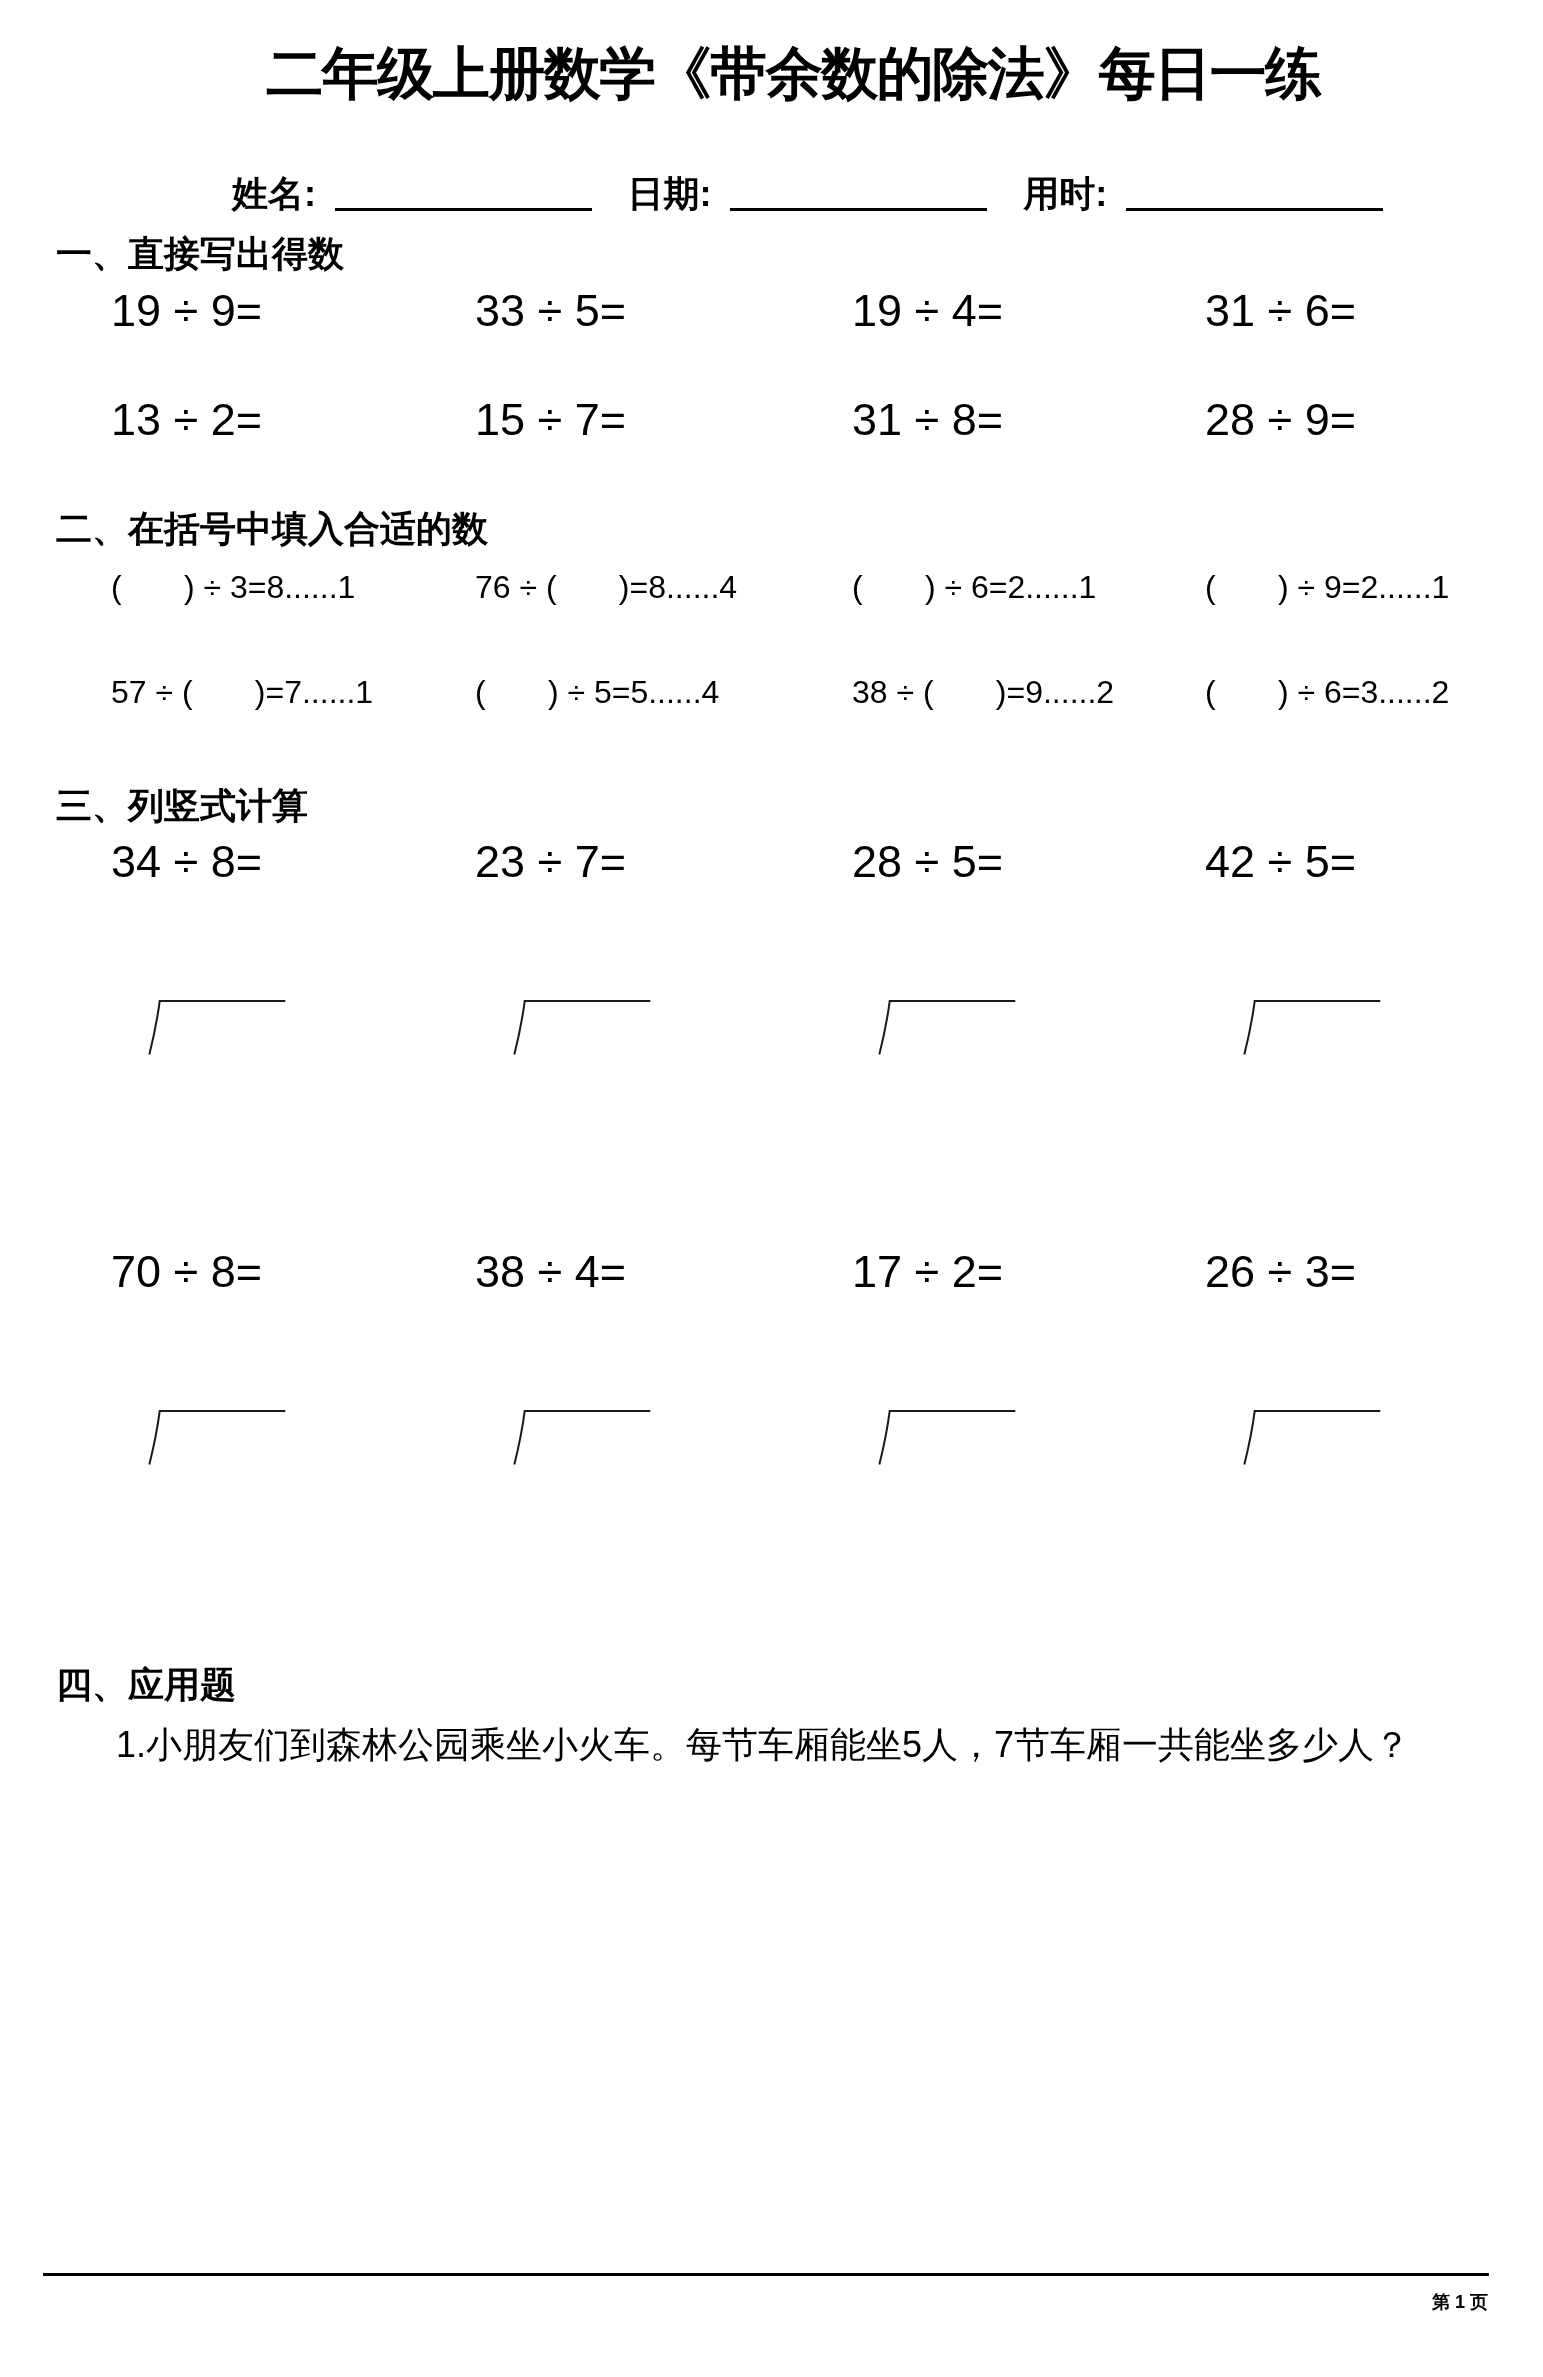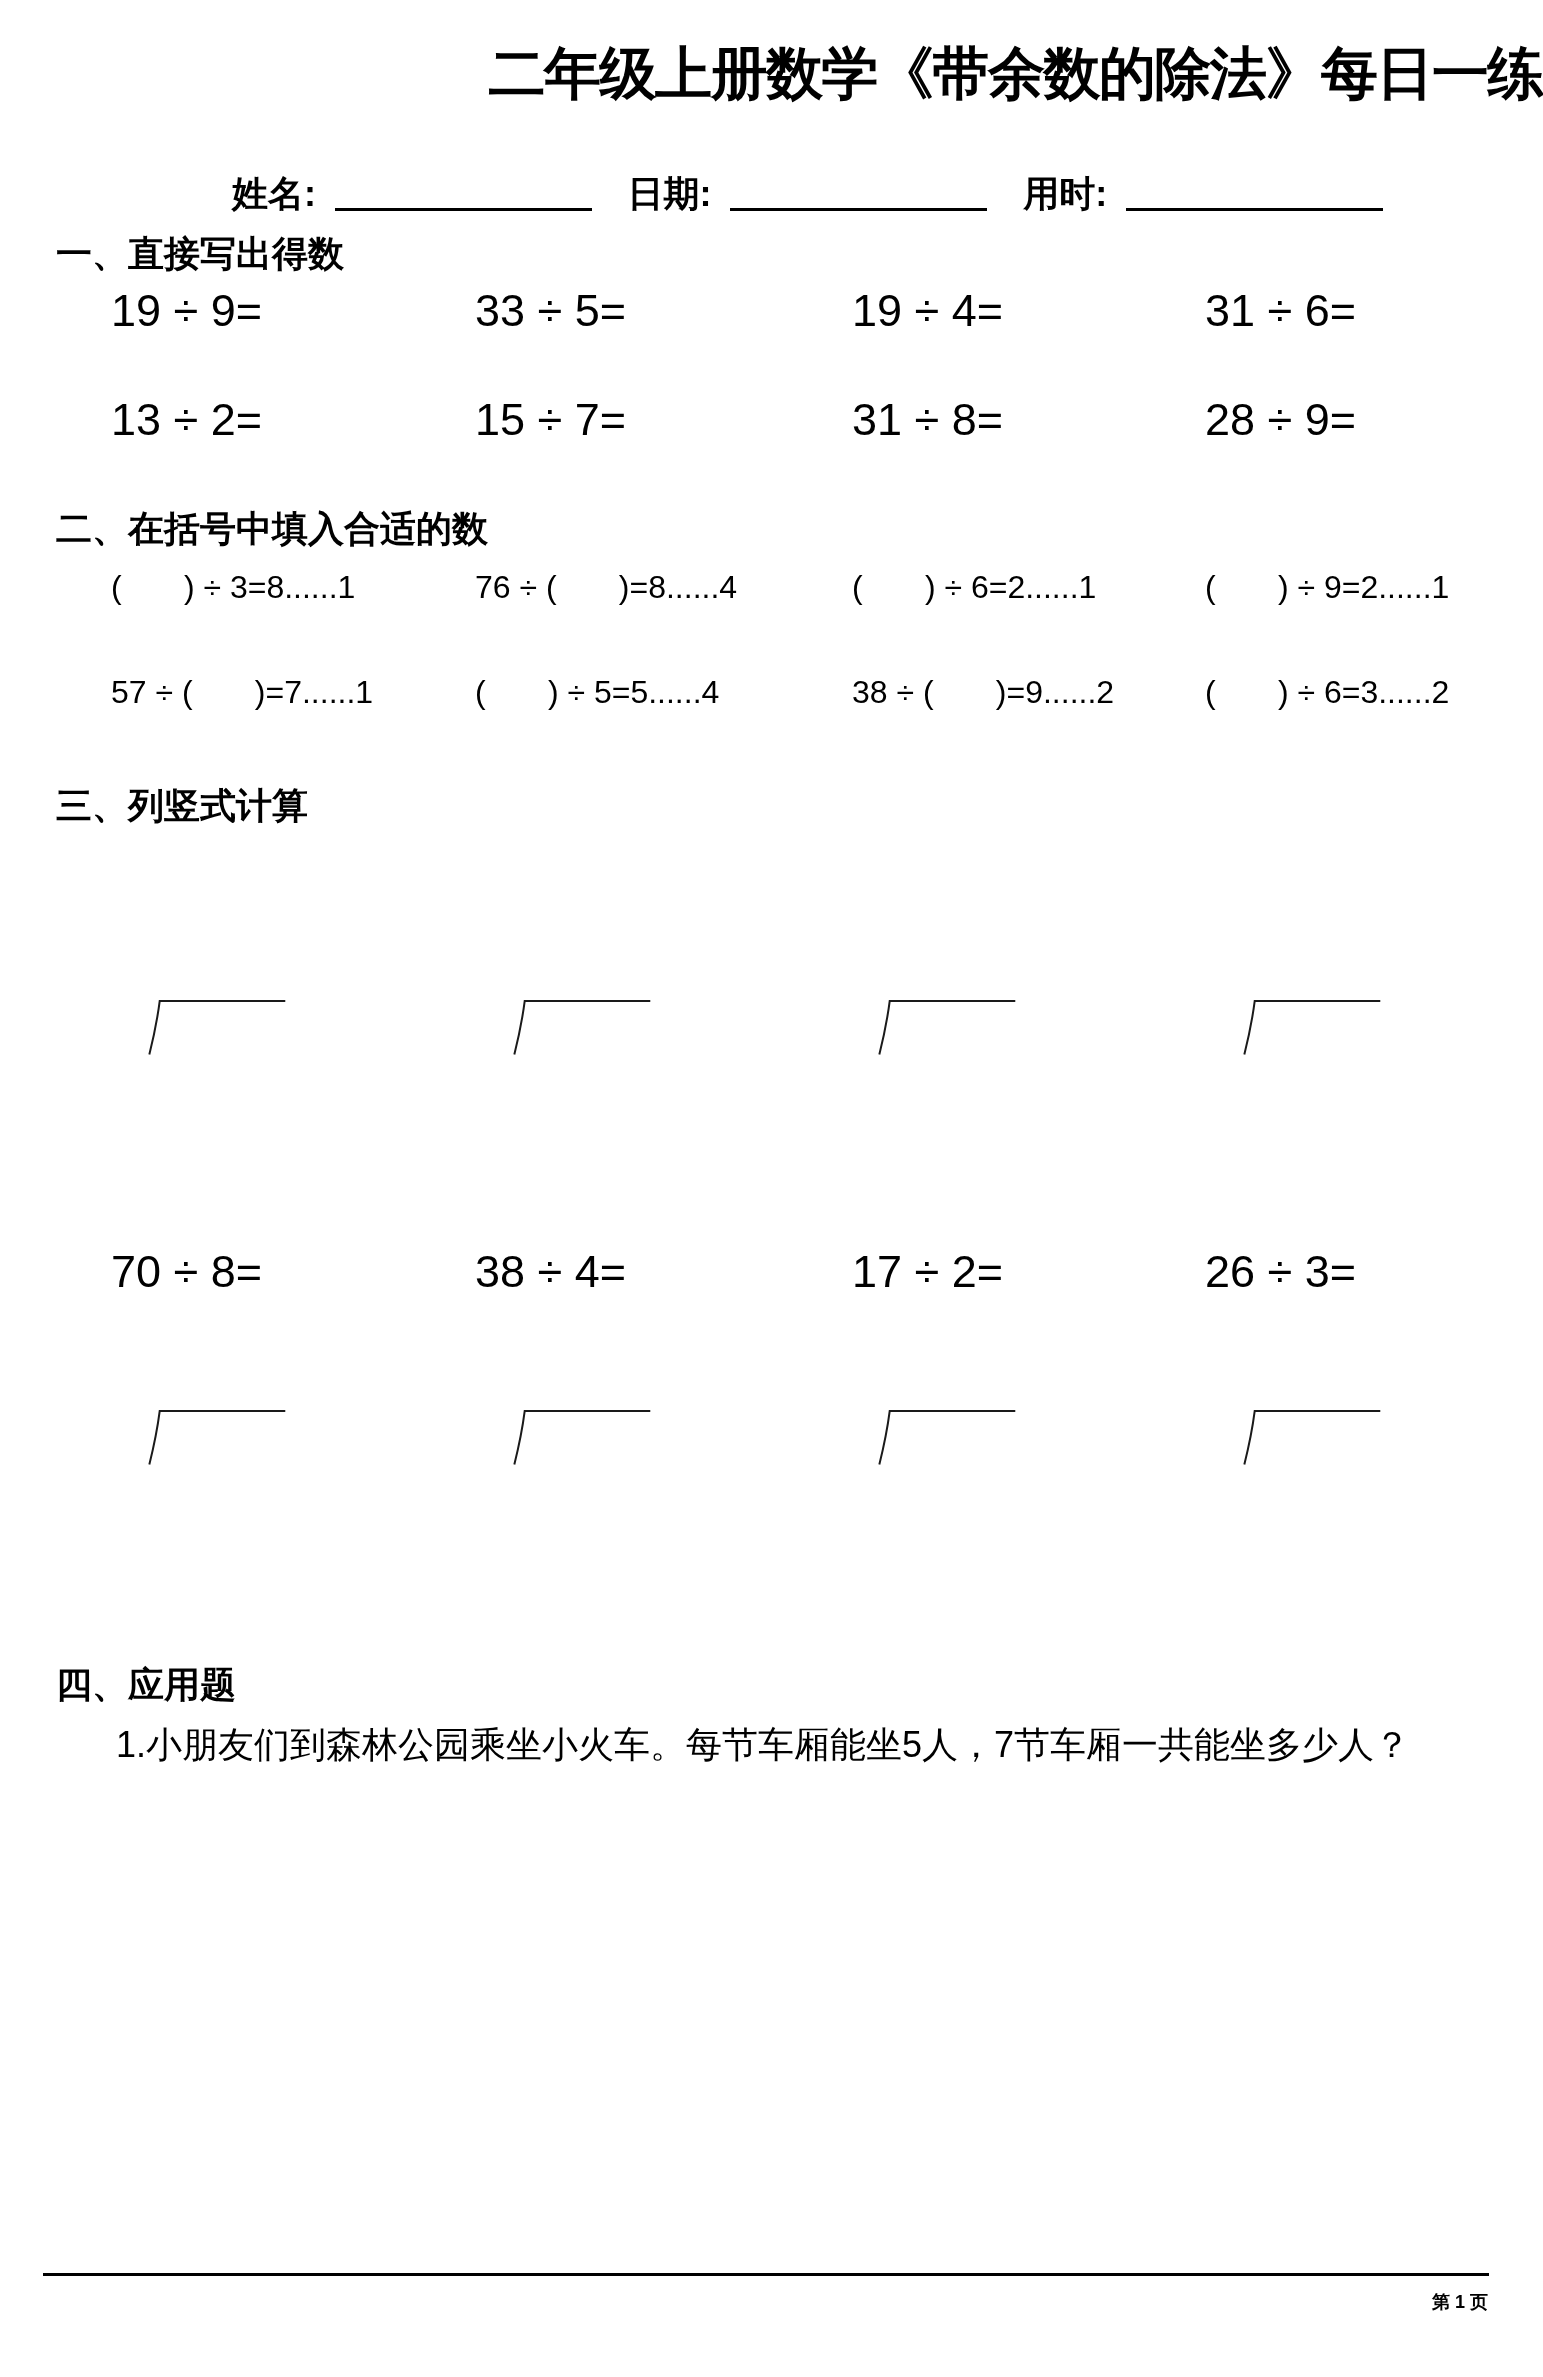--- a/index.html
+++ b/index.html
@@ -9,21 +9,21 @@
     height: 2377px;
     background: #ffffff;
     font-family: "Liberation Sans", sans-serif;
     color: #000;
     overflow: hidden;
   }
   .title {
     position: absolute;
     left: 0; right: 0; top: 45px;
     margin: 0;
-    text-align: right;
+    text-align: center;
     font-size: 57px;
     font-weight: 700;
     letter-spacing: -1.5px;
     line-height: 1;
     white-space: nowrap;
     padding-left: 44px;
   }
   .name-line {
     position: absolute;
     left: 232px; top: 173px;
@@ -130,20 +130,26 @@
     <span class="eq c3">(       ) ÷ 9=2......1</span>
   </div>
   <div class="eq-row fill" style="top:676px">
     <span class="eq c0">57 ÷ (       )=7......1</span>
     <span class="eq c1">(       ) ÷ 5=5......4</span>
     <span class="eq c2">38 ÷ (       )=9......2</span>
     <span class="eq c3">(       ) ÷ 6=3......2</span>
   </div>
 
   <h2 class="sec-head" style="top:786px">三、列竖式计算</h2>
+  <div class="eq-row" style="top:839px">
+    <span class="eq c0">34 ÷ 8=</span>
+    <span class="eq c1">23 ÷ 7=</span>
+    <span class="eq c2">28 ÷ 5=</span>
+    <span class="eq c3">42 ÷ 5=</span>
+  </div>
   <div class="eq-row" style="top:999px;height:62px">
     <div class="bracket bk0">
       <svg width="139" height="57" viewBox="0 0 180 74">
           <path d="M178 2.5 H15 C12 26 7 50 1.5 72" fill="none" stroke="#1a1a1a" stroke-width="2.6"></path>
         </svg>
     </div>
     <div class="bracket bk1">
       <svg width="139" height="57" viewBox="0 0 180 74">
           <path d="M178 2.5 H15 C12 26 7 50 1.5 72" fill="none" stroke="#1a1a1a" stroke-width="2.6"></path>
         </svg>

